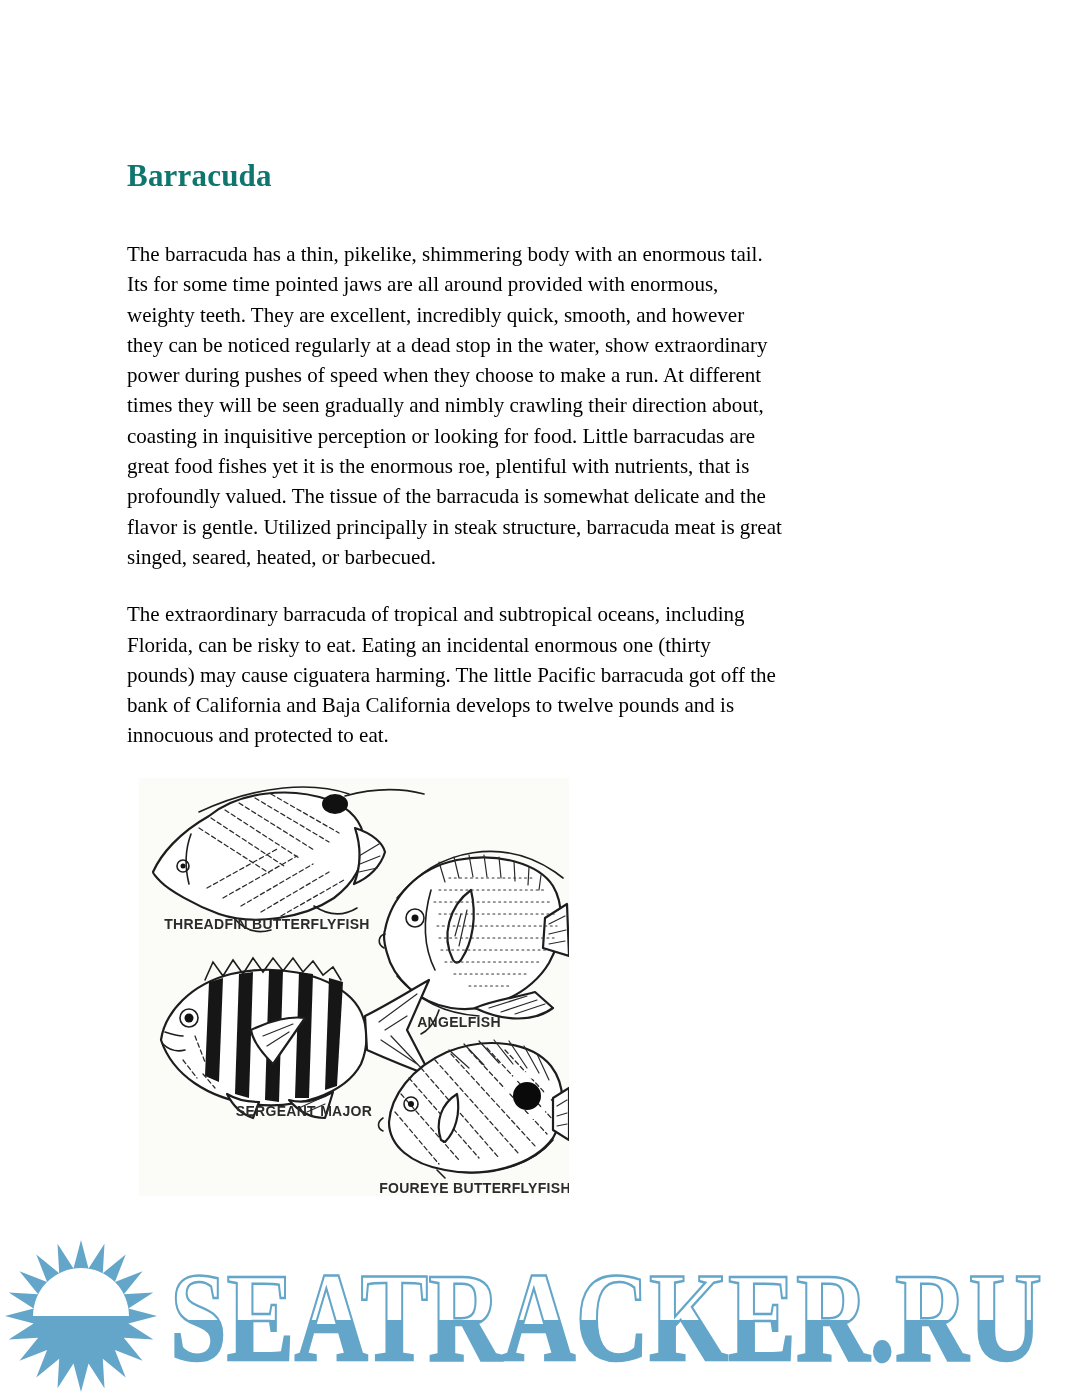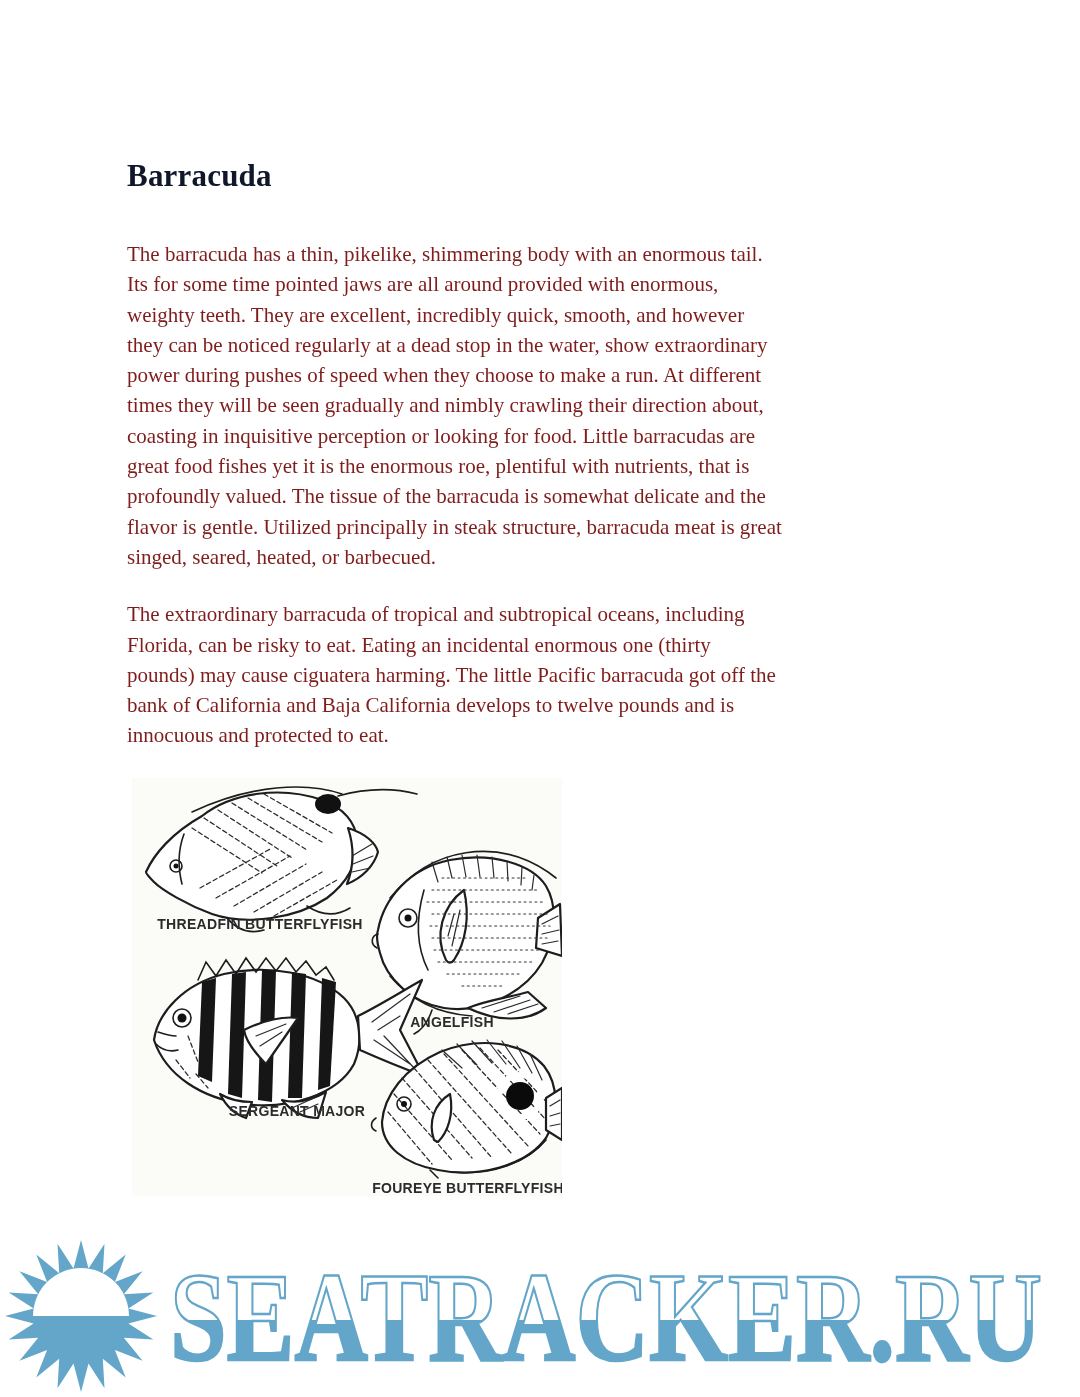--- a/index.html
+++ b/index.html
@@ -16,32 +16,32 @@
     left: 127px;
     top: 0;
     width: 840px;
     padding-top: 158px;
   }
   h1.title {
     margin: 0 0 46px 0;
     font-size: 31px;
     line-height: 35px;
     font-weight: bold;
-    color: #0f172a;
+    color: #0f766e;
     letter-spacing: 0.2px;
   }
   p.para {
     margin: 0 0 27px 0;
     font-size: 21px;
     line-height: 30.3px;
-    color: #7f1d1d;
+    color: #000000;
     white-space: pre-line;
   }
   figure.fish-figure {
-    margin: 5px;
+    margin: 12px;
     padding: 0;
     width: 430px;
     height: 418px;
     text-align: right;
   }
   .fish-figure svg { display: block; }
   .fig-label {
     font-family: "Liberation Sans", sans-serif;
     font-weight: bold;
     font-size: 14px;

